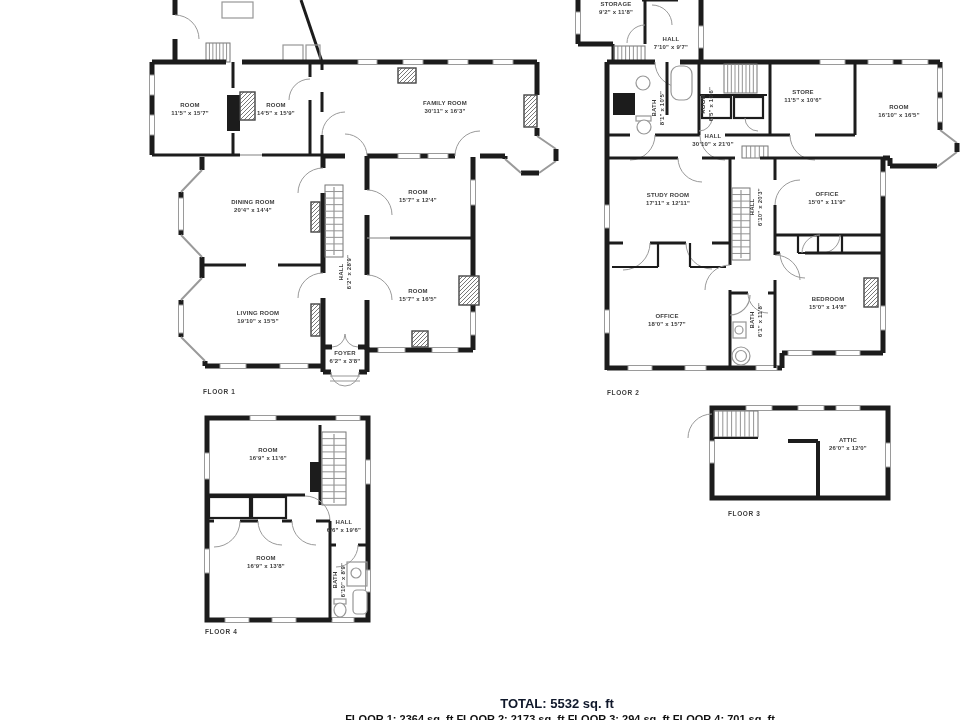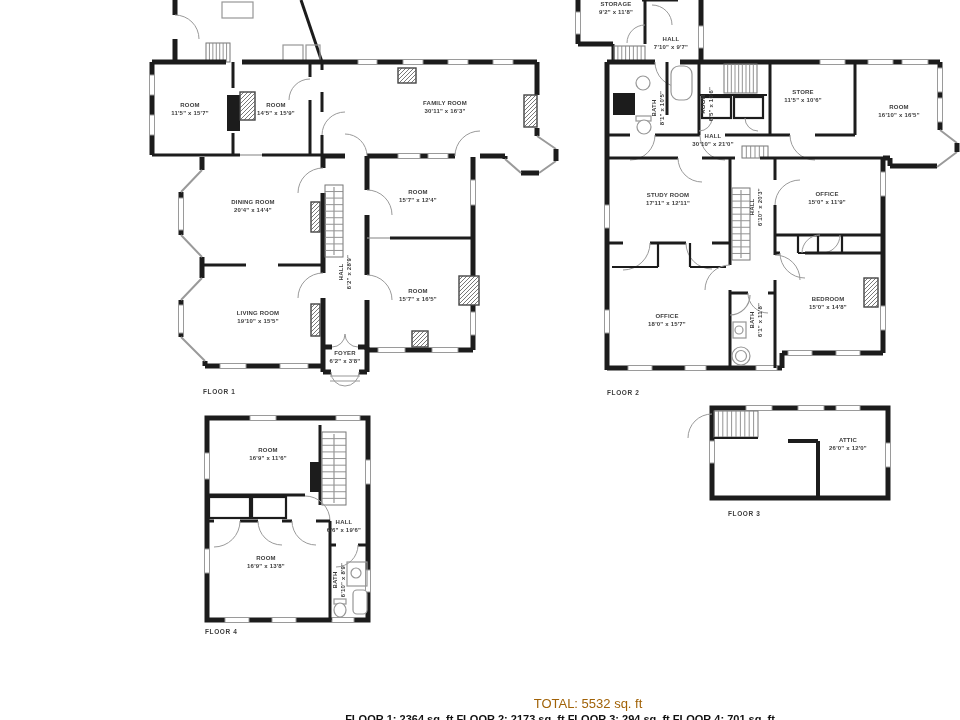--- a/index.html
+++ b/index.html
@@ -5,21 +5,21 @@
   html,body{margin:0;padding:0;background:#fff;}
   #stage{position:relative;width:960px;height:720px;background:#fff;overflow:hidden;
          font-family:"Liberation Sans","DejaVu Sans",sans-serif;}
   #plans{position:absolute;left:0;top:0;}
   #labels{position:absolute;left:0;top:0;width:960px;height:720px;pointer-events:none;}
   .room-label{position:absolute;transform:translate(-50%,-50%);text-align:center;
               color:#3c3c3c;font-size:6px;line-height:1.3;letter-spacing:.2px;white-space:nowrap;font-weight:bold;}
   .room-label.rot{transform:translate(-50%,-50%) rotate(-90deg);}
   .floor-caption{position:absolute;color:#3c3c3c;font-size:6.5px;font-weight:bold;letter-spacing:.6px;white-space:nowrap;}
   .footer-total{position:absolute;left:557px;top:696px;transform:translateX(-50%);
-                font-size:13px;font-weight:normal;color:#a16207;white-space:nowrap;margin-left:31px;}
+                font-size:13px;font-weight:bold;color:#0f172a;white-space:nowrap;}
   .footer-breakdown{position:absolute;left:560px;top:713px;transform:translateX(-50%);
                 font-size:11px;font-weight:bold;color:#111;white-space:nowrap;}
   
   .w5{stroke:#1c1c1c;stroke-width:5;fill:none;}
   .w4{stroke:#1c1c1c;stroke-width:4;fill:none;}
   .w3{stroke:#1c1c1c;stroke-width:3;fill:none;}
   .w2{stroke:#1c1c1c;stroke-width:2.2;fill:none;}
   .blk{fill:#1c1c1c;stroke:none;}
   .fix{stroke:#979797;stroke-width:1.2;fill:none;}
   .fixf{stroke:#979797;stroke-width:1.2;fill:#fff;}

